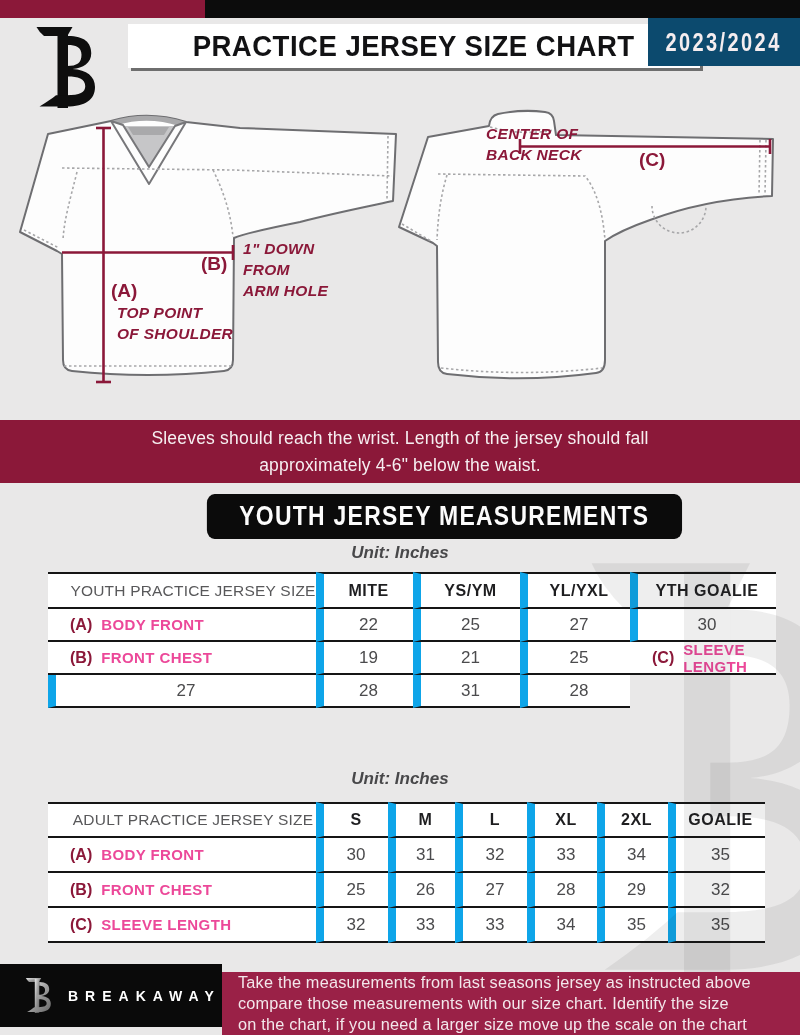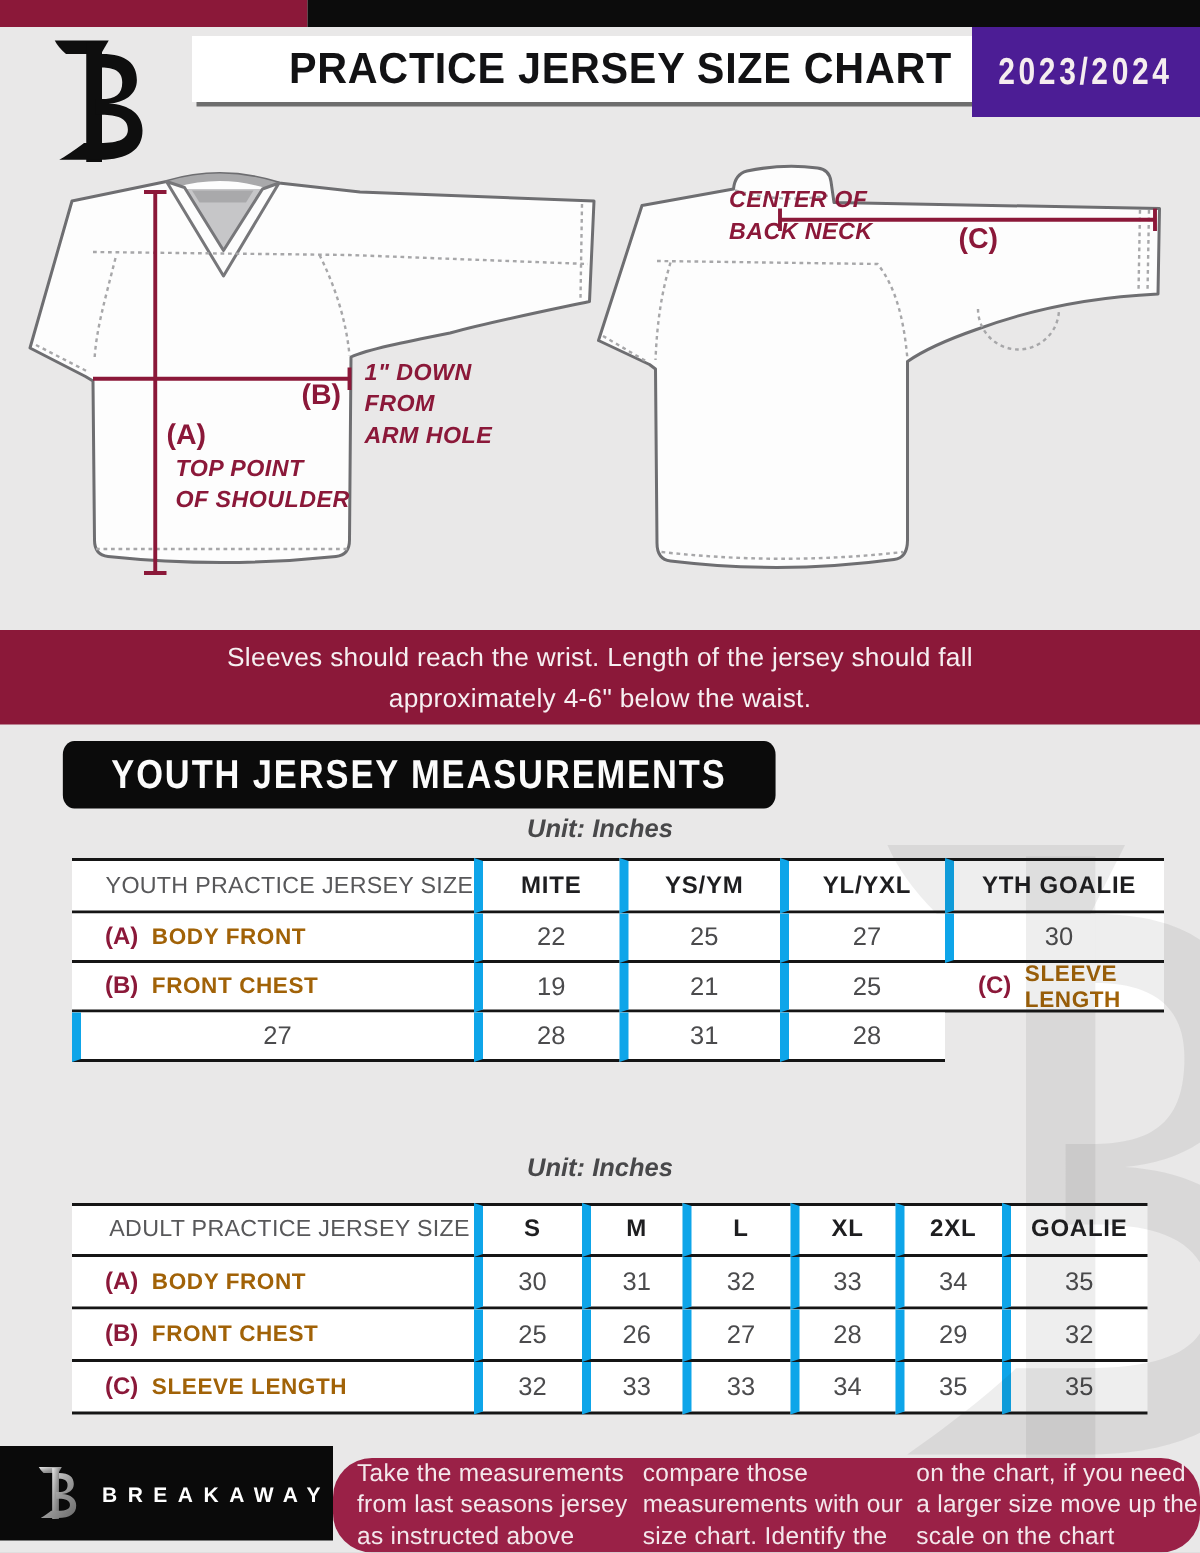--- a/index.html
+++ b/index.html
@@ -11,74 +11,74 @@
   .strip-maroon{left:0;top:0;width:205px;height:18px;background:#8B1839;}
   .strip-black{left:205px;top:0;width:595px;height:18px;background:#0C0C0C;}
 
   
   .logo-header{left:27px;top:24px;width:76px;height:90px;color:#0E0E0E;}
   .title-box{left:128px;top:24px;width:572px;height:44px;background:#FFFFFF;
              display:flex;align-items:center;justify-content:center;
              box-shadow:3px 3px 0 rgba(10,10,10,.55);}
   .title-text{font-size:29px;font-weight:800;color:#121214;letter-spacing:.5px;
               display:inline-block;transform:scaleX(.95);white-space:nowrap;}
-  .season-box{left:648px;top:18px;width:152px;height:60px;background:#4c1d95;
+  .season-box{left:648px;top:18px;width:152px;height:48px;background:#0c4a6e;
               display:flex;align-items:center;justify-content:center;}
   .season-text{color:#F5EDEF;font-size:25px;font-weight:700;letter-spacing:3px;
                display:inline-block;transform:scaleX(.8);white-space:nowrap;}
 
   
   .diagram-svg{left:0;top:95px;}
   .ann{position:absolute;color:#8B1839;font-style:italic;font-weight:600;
        font-size:15.5px;line-height:21px;letter-spacing:.3px;white-space:nowrap;}
   .ann-key{position:absolute;color:#8B1839;font-style:normal;font-weight:800;
            font-size:19px;white-space:nowrap;}
 
   
   .notice{left:0;top:420px;width:800px;height:63px;background:#8B1839;color:#F6EFF1;
           display:flex;flex-direction:column;align-items:center;justify-content:center;
           font-size:17.5px;line-height:27px;letter-spacing:.2px;}
 
   
-  .pill-wrap{left:0;width:724px;display:flex;justify-content:flex-start;border-radius:21px;}
+  .pill-wrap{left:0;width:724px;display:flex;justify-content:flex-end;border-radius:21px;}
   .pill{background:#0B0B0B;color:#FCFCFC;border-radius:9px;padding:7px 38px;
         font-size:27px;font-weight:700;letter-spacing:1.5px;white-space:nowrap;
         transform:scaleX(.85);}
   .unit{left:0;width:800px;text-align:center;font-style:italic;font-weight:600;
         font-size:17px;color:#48484A;}
 
   
   .mtable{display:grid;z-index:2;}
   .youth-table{left:48px;top:572px;grid-template-columns:268px 97px 107px 110px 146px;
                grid-template-rows:37px 33px 33px 33px;}
   .adult-table{left:48px;top:802px;grid-template-columns:268px 72px 67px 72px 70px 71px 97px;
                grid-template-rows:36px 35px 35px 35px;}
   .t-cell{display:flex;align-items:center;justify-content:center;background:#fff;
           border-bottom:2px solid #151515;}
   .t-top{border-top:2px solid #151515;}
-  .vline{border-left:6px solid #0ea5e9;}
+  .vline{border-left:8px solid #0ea5e9;}
   .label-cell{justify-content:flex-start;padding-left:22px;}
   .size-head{justify-content:center;color:#58585A;font-size:15.5px;letter-spacing:.2px;}
   .col-head{font-weight:700;font-size:16px;color:#1E1E20;letter-spacing:.5px;}
   .val{font-size:17px;color:#4B4B4D;}
   .row-key{color:#8B1839;font-weight:800;font-size:16px;margin-right:9px;}
-  .row-label{font-weight:600;font-size:15px;color:#a16207;letter-spacing:.4px;}
+  .row-label{font-weight:600;font-size:15px;color:#ec4899;letter-spacing:.4px;}
 
   
   .watermark{left:552px;top:548px;z-index:3;pointer-events:none;}
 
   
   .footer-black{left:0;top:964px;width:222px;height:63px;background:#0A0A0A;z-index:6;
                 display:flex;align-items:center;}
   .footer-logo{width:32px;height:40px;margin-left:22px;}
   .brand-text{color:#FFFFFF;font-size:14px;font-weight:700;letter-spacing:7px;margin-left:14px;}
   .footer-maroon{left:222px;top:972px;width:578px;height:63px;background:#9A2147;z-index:6;
                  color:#F3E7EB;font-size:16.3px;line-height:21px;letter-spacing:.2px;
-                 display:flex;justify-content:center;padding-left:16px;
-                 box-sizing:border-box;border-radius:26px;}
+                 display:flex;flex-direction:column;justify-content:center;padding-left:16px;
+                 box-sizing:border-box;}
 </style>
 </head>
 <body>
 
 <div class="page">
 
   <svg width="0" height="0" style="position:absolute" aria-hidden="true">
     <defs>
       <symbol id="bLogo" viewBox="0 0 100 120">
         <path d="M12 4 L60 4 L53 16 L22 16 Q15 10 12 4 Z"></path>

